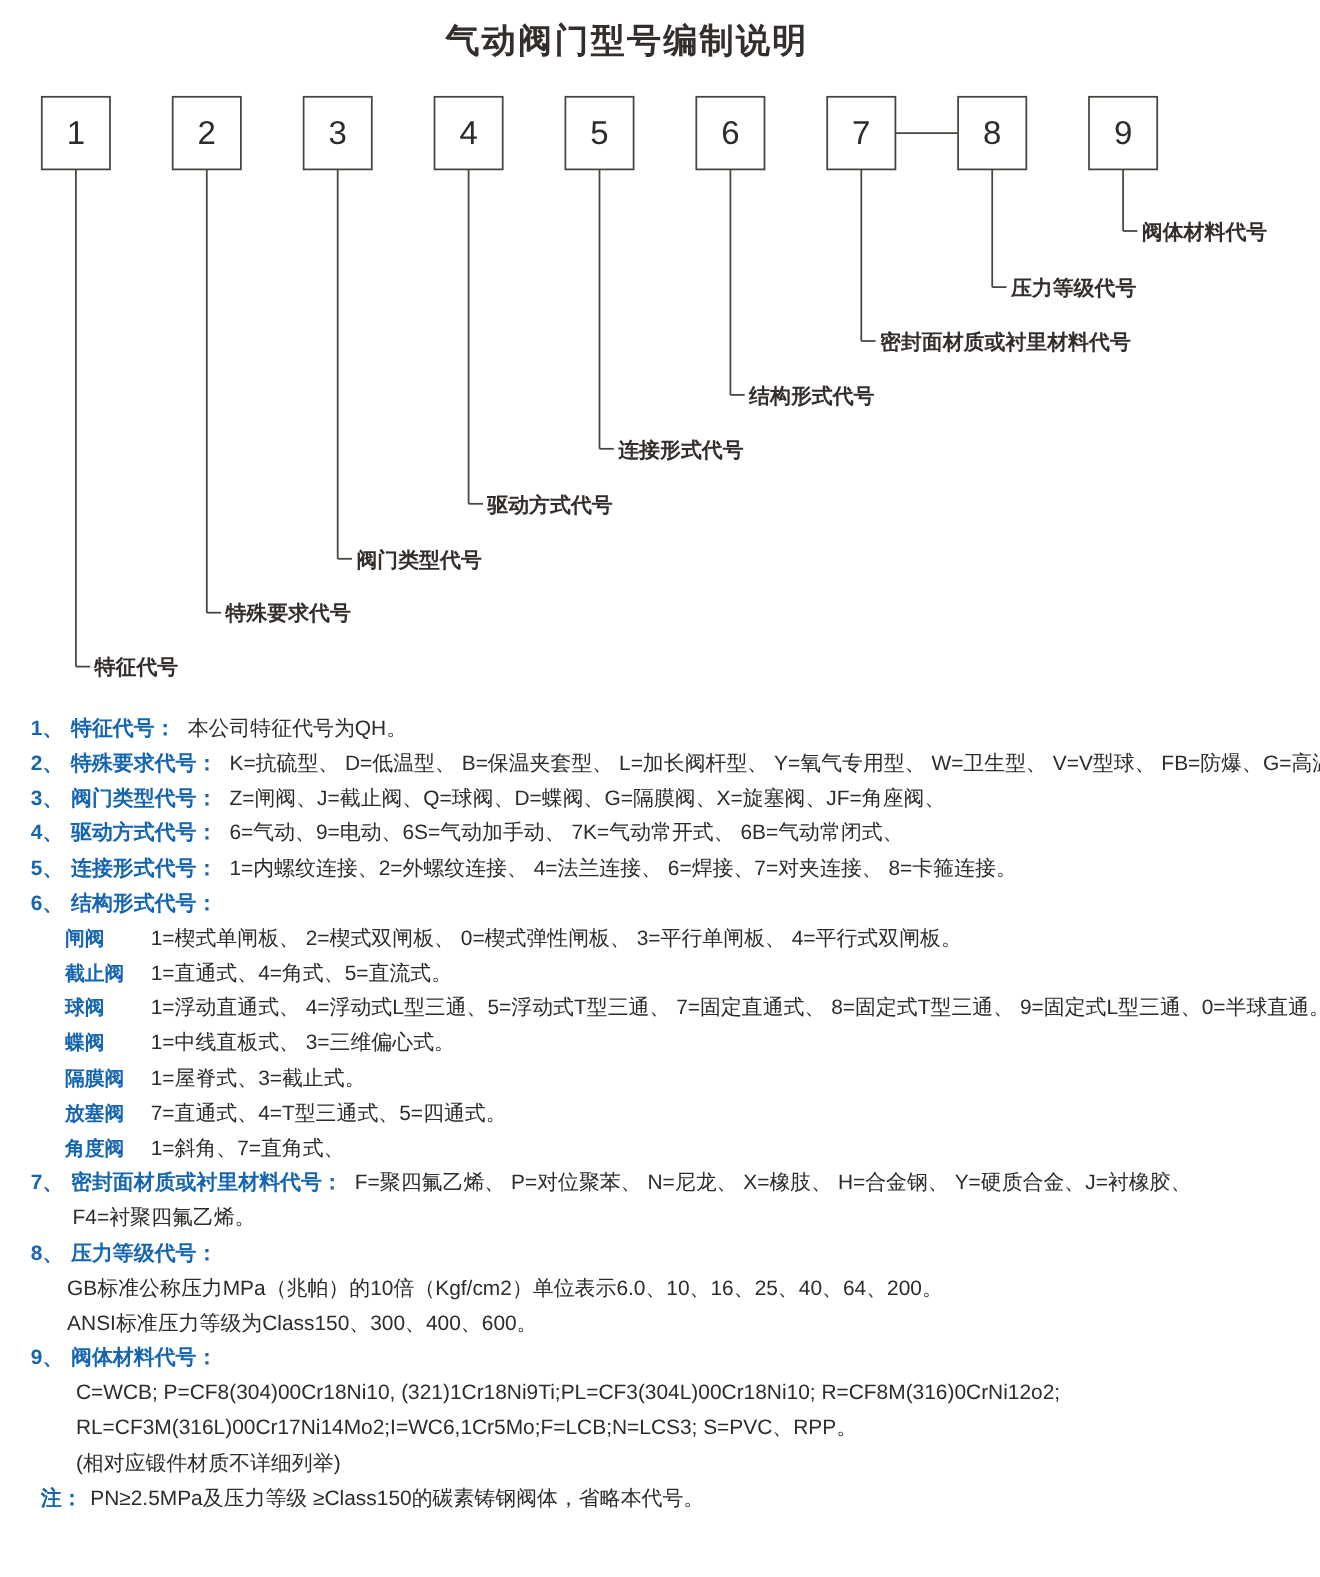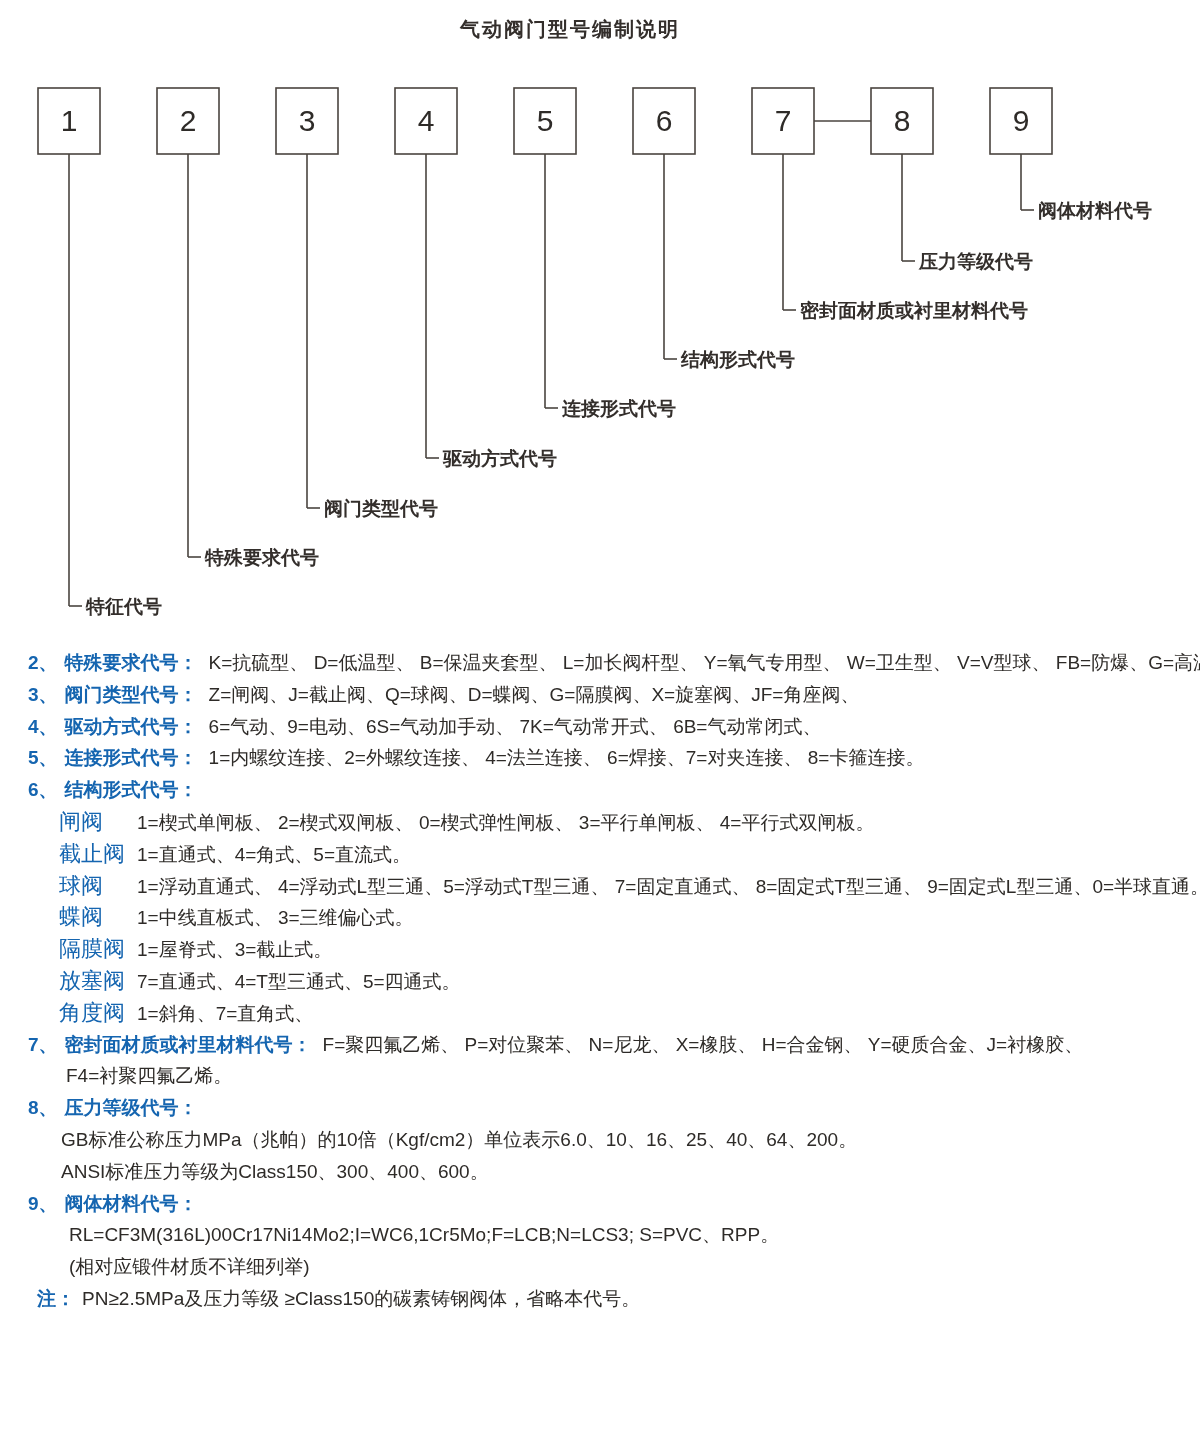--- a/index.html
+++ b/index.html
@@ -4,30 +4,30 @@
 <style>
   :root { --accent:#1565b0; --ink:#2e2b28; --line:#4a443f; }
   html,body { margin:0; padding:0; background:#ffffff; }
   .page {
     position:relative; width:1200px; height:1434px; background:#ffffff;
     font-family:"Liberation Sans","DejaVu Sans",sans-serif; color:var(--ink);
     overflow:hidden;
   }
   .title {
     position:absolute; top:16px; left:570px; transform:translateX(-50%);
-    font-size:20px; font-weight:700; letter-spacing:2px; color:#332e2b; white-space:nowrap;
+    font-size:31px; font-weight:700; letter-spacing:2px; color:#332e2b; white-space:nowrap;
   }
   svg.diagram { position:absolute; top:0; left:0; }
   .sections { position:absolute; top:647px; left:28px; width:1160px; font-size:19px; }
   .row { line-height:31.8px; height:31.8px; white-space:nowrap; }
   .sec-no { color:var(--accent); font-weight:700; margin-right:7px; }
   .sec-title { color:var(--accent); font-weight:700; margin-right:11px; }
   .sec-content { color:var(--ink); }
   .subrow { padding-left:31px; }
-  .sub-name { display:inline-block; min-width:78px; color:var(--accent); font-weight:400; font-size:22px; }
+  .sub-name { display:inline-block; min-width:78px; color:var(--accent); font-weight:700; font-size:18px; }
   .sub-text { color:var(--ink); }
   .extra { padding-left:38px; }
   .extra.gb { padding-left:33px; }
   .extra.mat { padding-left:41px; }
   .note-row { margin-left:9px; }
 </style>
 </head>
 <body>
 
 <div class="page">
@@ -74,35 +74,37 @@
       <line x1="902" y1="261" x2="915" y2="261" stroke="#4a443f" stroke-width="1.6"></line>
       <text x="919" y="268" font-size="19" font-weight="700" fill="#332e2b" font-family="&quot;Liberation Sans&quot;,&quot;DejaVu Sans&quot;,sans-serif">压力等级代号</text>
       <rect x="990" y="88" width="62" height="66" fill="#ffffff" stroke="#4a443f" stroke-width="1.6"></rect>
       <text x="1021" y="131" text-anchor="middle" font-size="30" fill="#2e2b28" font-family="&quot;Liberation Sans&quot;,&quot;DejaVu Sans&quot;,sans-serif">9</text>
       <line x1="1021" y1="154" x2="1021" y2="210" stroke="#4a443f" stroke-width="1.6"></line>
       <line x1="1021" y1="210" x2="1034" y2="210" stroke="#4a443f" stroke-width="1.6"></line>
       <text x="1038" y="217" font-size="19" font-weight="700" fill="#332e2b" font-family="&quot;Liberation Sans&quot;,&quot;DejaVu Sans&quot;,sans-serif">阀体材料代号</text>
       <line x1="814" y1="121" x2="871" y2="121" stroke="#4a443f" stroke-width="1.6"></line>
     </svg>
   <div class="sections">
+      <div class="row"><span class="sec-no">1、</span><span class="sec-title">特征代号：</span><span class="sec-content">本公司特征代号为QH。</span></div>
       <div class="row"><span class="sec-no">2、</span><span class="sec-title">特殊要求代号：</span><span class="sec-content">K=抗硫型、 D=低温型、 B=保温夹套型、 L=加长阀杆型、 Y=氧气专用型、 W=卫生型、 V=V型球、 FB=防爆、G=高温、</span></div>
       <div class="row"><span class="sec-no">3、</span><span class="sec-title">阀门类型代号：</span><span class="sec-content">Z=闸阀、J=截止阀、Q=球阀、D=蝶阀、G=隔膜阀、X=旋塞阀、JF=角座阀、</span></div>
       <div class="row"><span class="sec-no">4、</span><span class="sec-title">驱动方式代号：</span><span class="sec-content">6=气动、9=电动、6S=气动加手动、 7K=气动常开式、 6B=气动常闭式、</span></div>
       <div class="row"><span class="sec-no">5、</span><span class="sec-title">连接形式代号：</span><span class="sec-content">1=内螺纹连接、2=外螺纹连接、 4=法兰连接、 6=焊接、7=对夹连接、 8=卡箍连接。</span></div>
       <div class="row"><span class="sec-no">6、</span><span class="sec-title">结构形式代号：</span></div>
       <div class="row subrow"><span class="sub-name">闸阀</span><span class="sub-text">1=楔式单闸板、 2=楔式双闸板、 0=楔式弹性闸板、 3=平行单闸板、 4=平行式双闸板。</span></div>
       <div class="row subrow"><span class="sub-name">截止阀</span><span class="sub-text">1=直通式、4=角式、5=直流式。</span></div>
       <div class="row subrow"><span class="sub-name">球阀</span><span class="sub-text">1=浮动直通式、 4=浮动式L型三通、5=浮动式T型三通、 7=固定直通式、 8=固定式T型三通、 9=固定式L型三通、0=半球直通。</span></div>
       <div class="row subrow"><span class="sub-name">蝶阀</span><span class="sub-text">1=中线直板式、 3=三维偏心式。</span></div>
       <div class="row subrow"><span class="sub-name">隔膜阀</span><span class="sub-text">1=屋脊式、3=截止式。</span></div>
       <div class="row subrow"><span class="sub-name">放塞阀</span><span class="sub-text">7=直通式、4=T型三通式、5=四通式。</span></div>
       <div class="row subrow"><span class="sub-name">角度阀</span><span class="sub-text">1=斜角、7=直角式、</span></div>
       <div class="row"><span class="sec-no">7、</span><span class="sec-title">密封面材质或衬里材料代号：</span><span class="sec-content">F=聚四氟乙烯、  P=对位聚苯、  N=尼龙、  X=橡肢、  H=合金钢、  Y=硬质合金、J=衬橡胶、</span></div>
       <div class="row extra"><span>F4=衬聚四氟乙烯。</span></div>
       <div class="row"><span class="sec-no">8、</span><span class="sec-title">压力等级代号：</span></div>
       <div class="row extra gb"><span>GB标准公称压力MPa（兆帕）的10倍（Kgf/cm2）单位表示6.0、10、16、25、40、64、200。</span></div>
       <div class="row extra gb"><span>ANSI标准压力等级为Class150、300、400、600。</span></div>
       <div class="row"><span class="sec-no">9、</span><span class="sec-title">阀体材料代号：</span></div>
+      <div class="row extra mat"><span>C=WCB; P=CF8(304)00Cr18Ni10, (321)1Cr18Ni9Ti;PL=CF3(304L)00Cr18Ni10; R=CF8M(316)0CrNi12o2;</span></div>
       <div class="row extra mat"><span>RL=CF3M(316L)00Cr17Ni14Mo2;I=WC6,1Cr5Mo;F=LCB;N=LCS3; S=PVC、RPP。</span></div>
       <div class="row extra mat"><span>(相对应锻件材质不详细列举)</span></div>
       <div class="row note-row"><span class="sec-no">注：</span><span class="sec-content">PN≥2.5MPa及压力等级 ≥Class150的碳素铸钢阀体，省略本代号。</span></div>
     </div>
 </div>
 
 </body></html>

